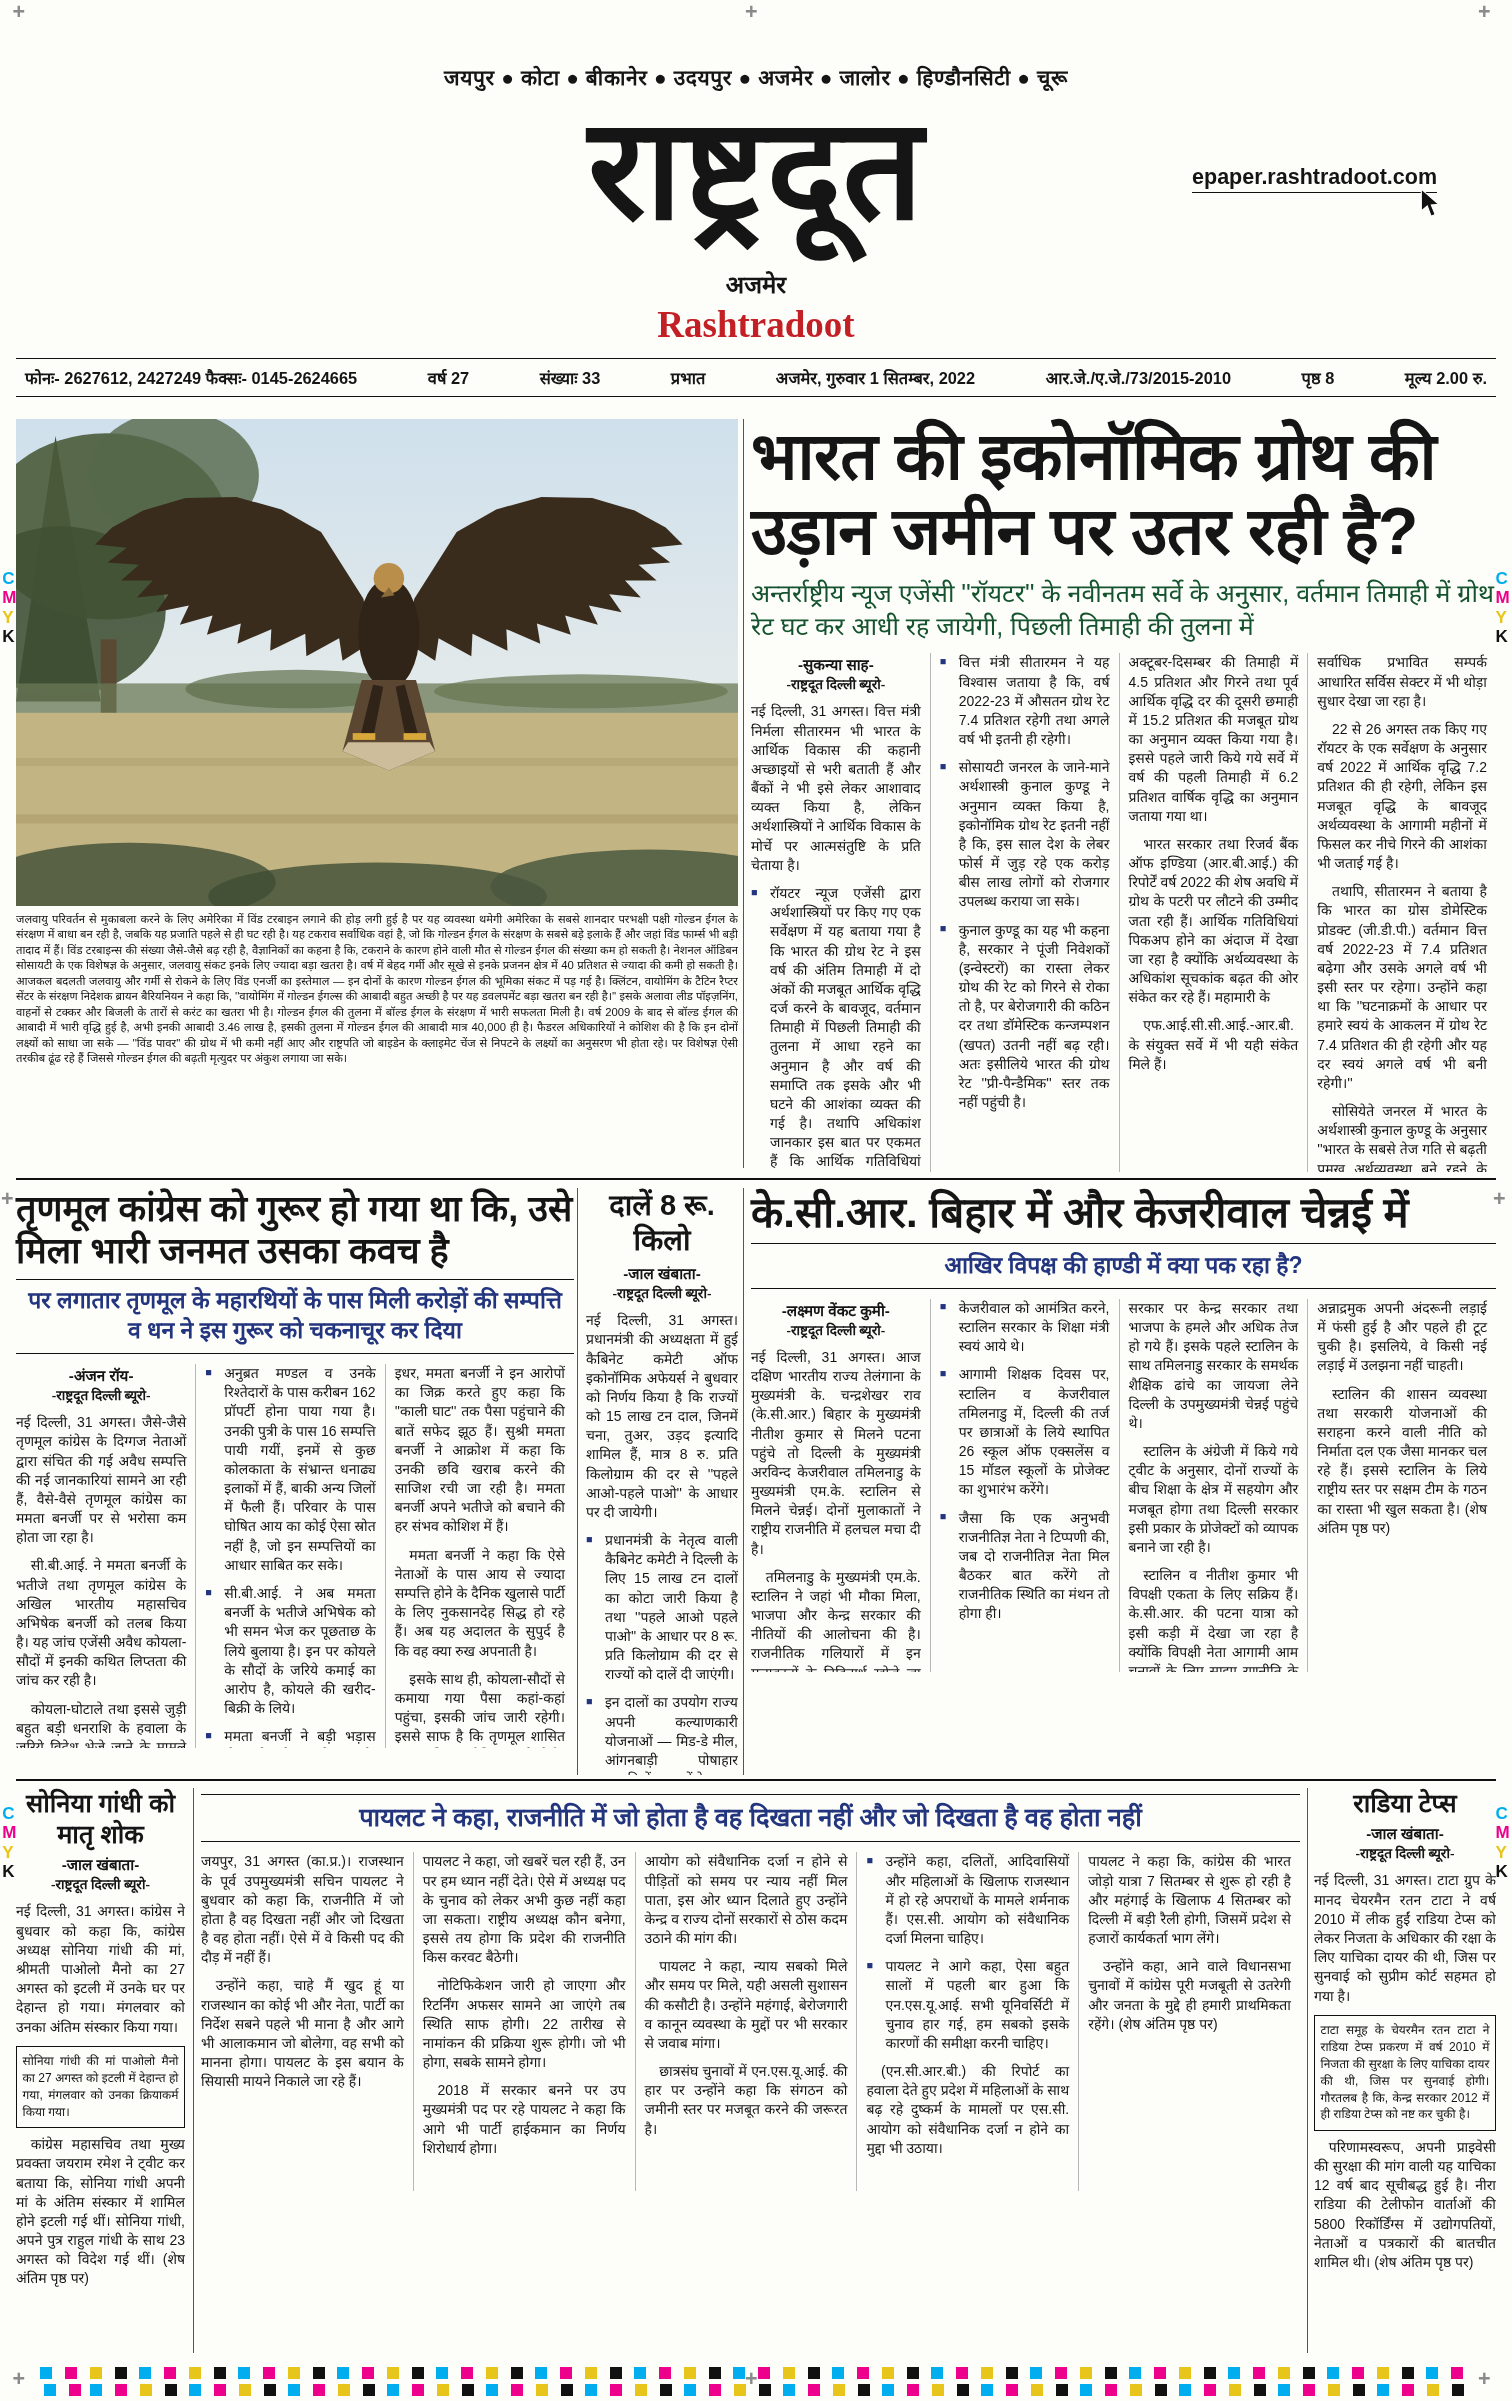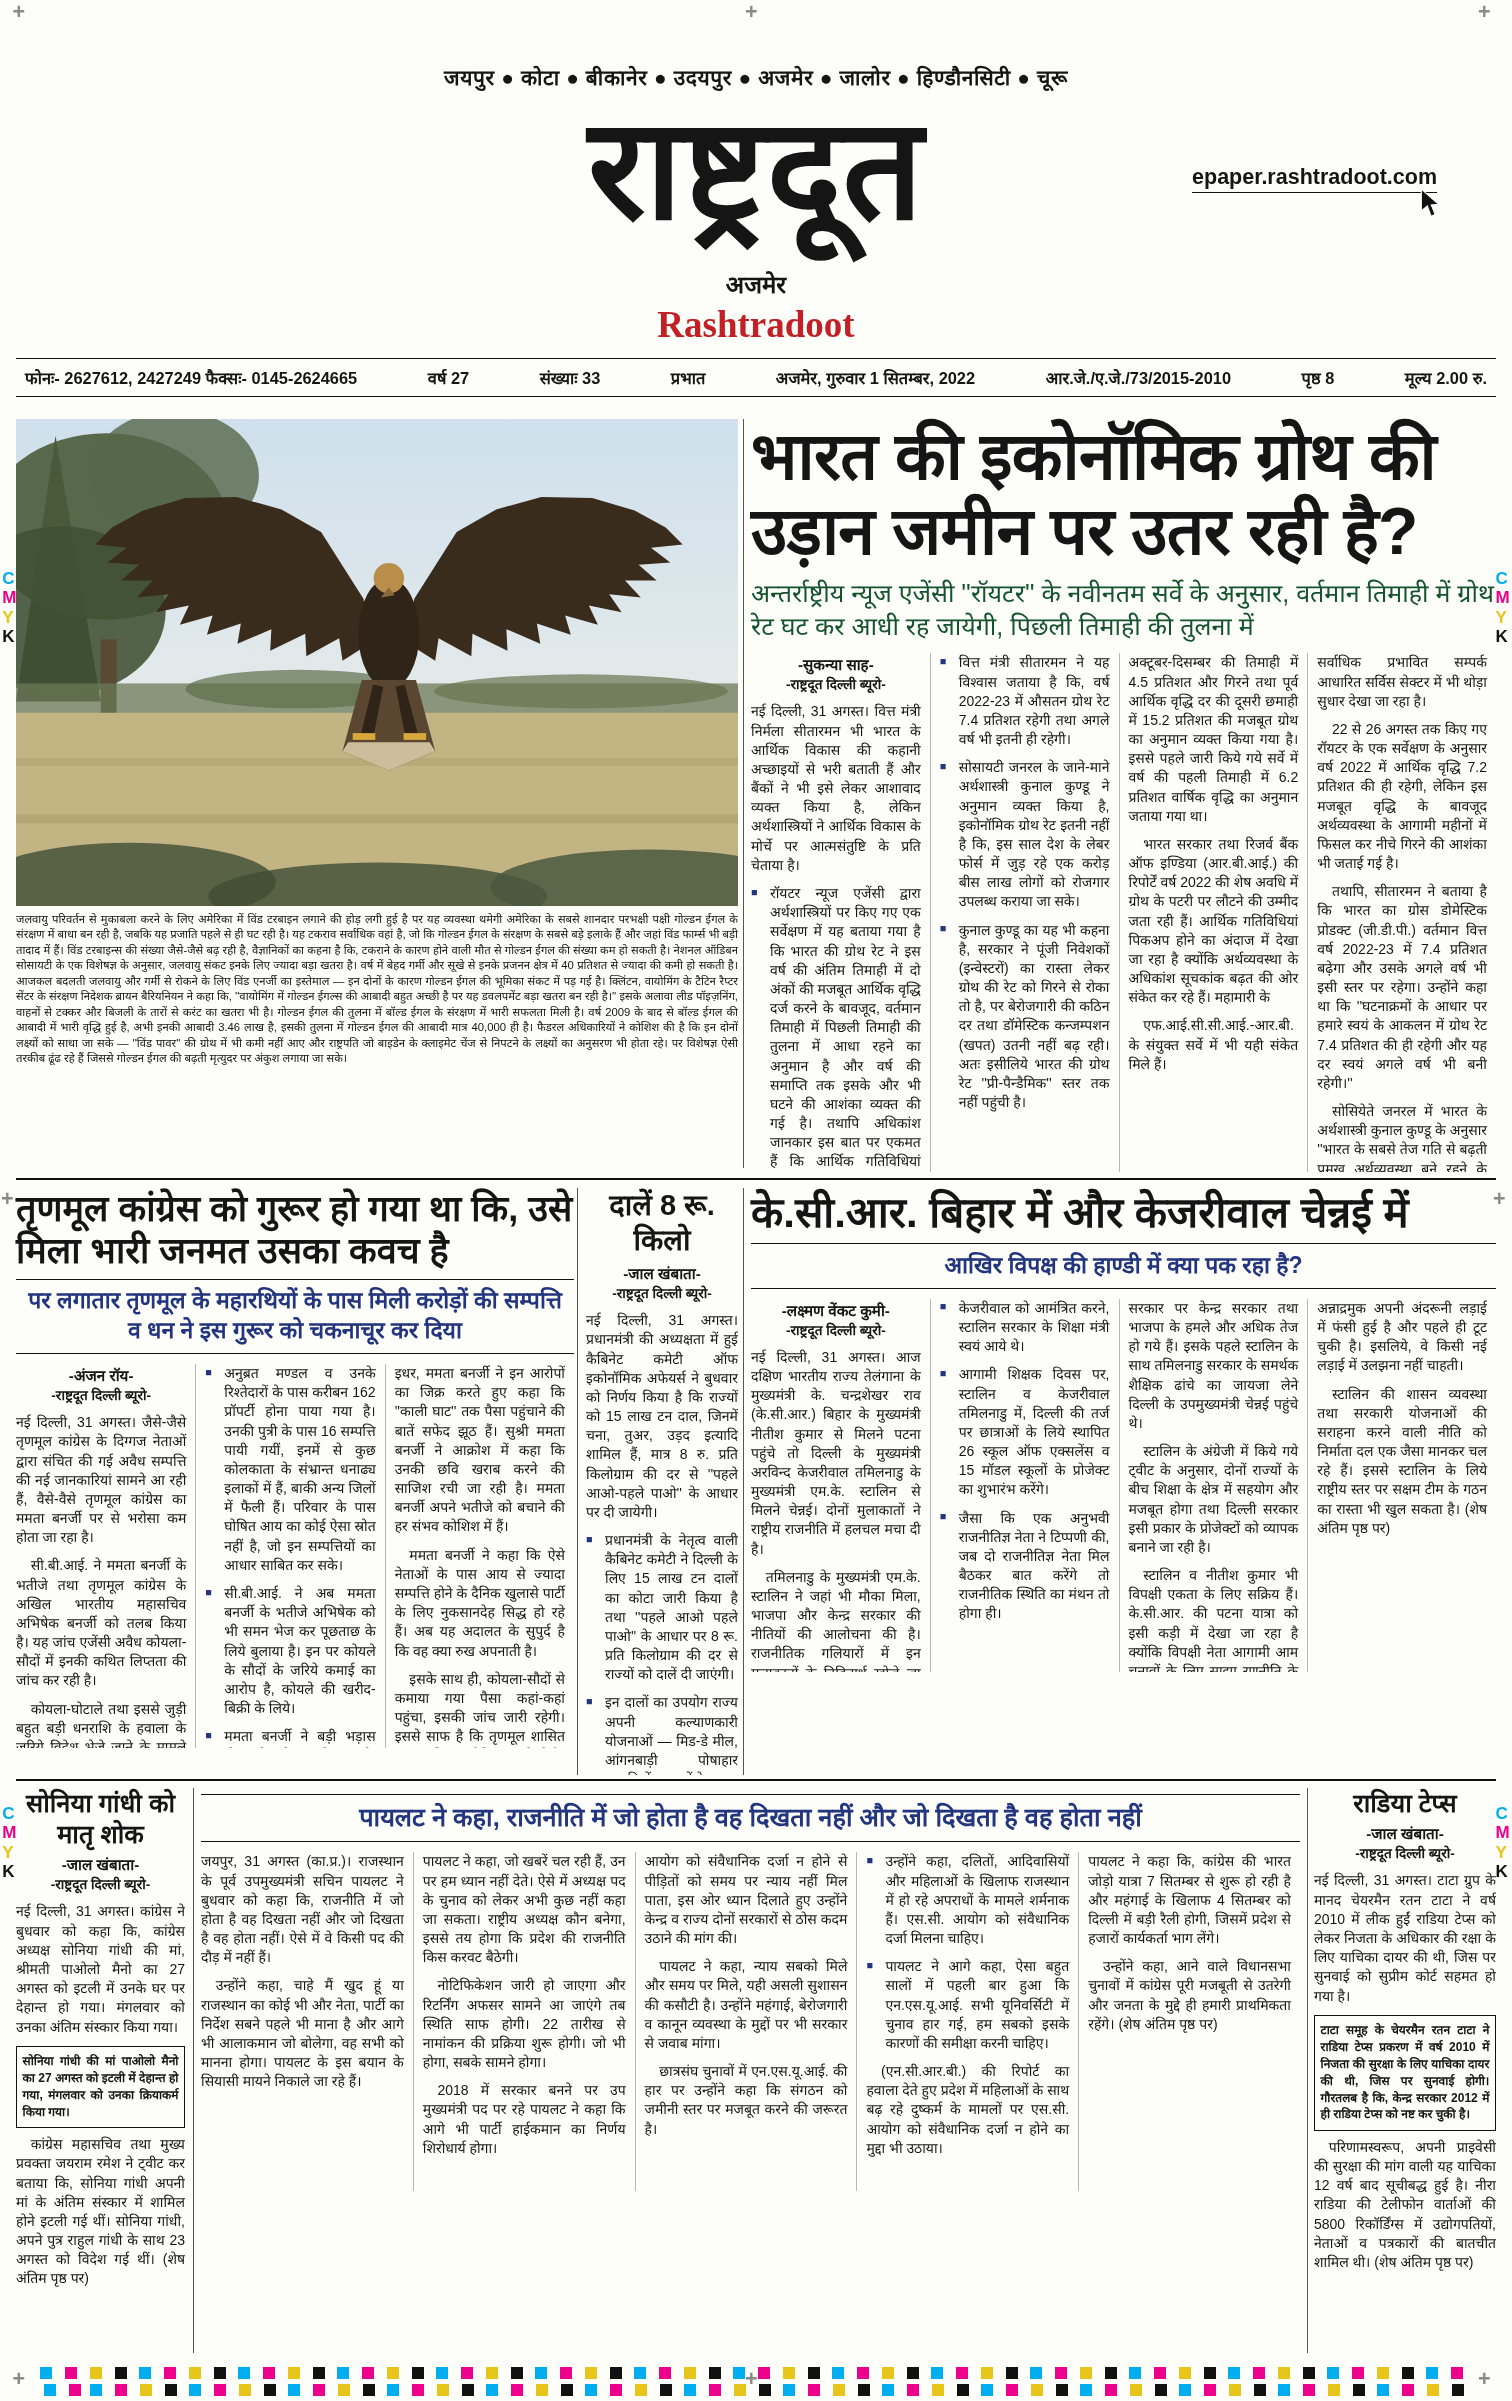--- a/index.html
+++ b/index.html
@@ -37,26 +37,26 @@
   .headline-md{font-size:29px;line-height:1.2;font-weight:800;margin:0 0 5.6px;text-align:center;}
   .headline-sm{font-size:25.4px;line-height:1.22;font-weight:800;margin:0 0 4.5px;text-align:center;}
   .subhead-navy{font-size:25px;line-height:1.32;font-weight:normal;color:#14532d;margin:0 0 10.2px;}
   .band-navy{border-top:1.7px solid #111;border-bottom:1.7px solid #111;color:#22357e;font-weight:bold;
              font-size:23px;line-height:1.3;text-align:center;padding:6.8px 5.6px;margin:5.6px 0 10.2px;}
   .cols{display:flex;overflow:hidden;}
   .cols .col{flex:1;padding:0 9px;border-left:0.6px solid #b7b7b7;overflow:hidden;}
   .cols .col:first-child{border-left:none;padding-left:0;}
   .byline{text-align:center;margin:1.1px 0 9px;}
   .byline-name{font-weight:bold;font-size:15.2px;}
-  .byline-org{font-weight:bold;font-size:13.6px;}
+  .byline-org{font-weight:bold;font-size:13.6px;font-family:Liberation Serif, serif;}
   .para{margin:0 0 9px;font-size:14px;line-height:1.37;text-align:justify;text-indent:14.7px;}
   .para.lead{text-indent:0;}
   .para.bullet{position:relative;padding-left:19px;text-indent:0;}
   .para.bullet::before{content:"■";position:absolute;left:0;top:0.6px;color:#22357e;font-size:10.7px;}
-  .newsbox{border:1.7px solid #111;padding:6.8px 5.6px;margin:6.8px 0;font-weight:bold;font-size:12px;
+  .newsbox{border:1.7px solid #111;padding:6.8px 5.6px;margin:6.8px 0;font-weight:normal;font-size:12px;
            line-height:1.4;text-align:justify;}
   .photo-caption{position:absolute;left:16px;top:912px;width:722px;height:255px;font-size:11.3px;
                  line-height:1.37;text-align:justify;overflow:hidden;}
 
   
   .photo{position:absolute;left:16px;top:419px;width:722px;height:487px;}
   .story-growth{position:absolute;left:751px;top:419px;width:745px;height:749px;}
   .story-growth .cols{height:519px;}
   .story-tmc{position:absolute;left:16px;top:1188px;width:558px;height:587px;}
   .story-tmc .cols{height:384px;}

